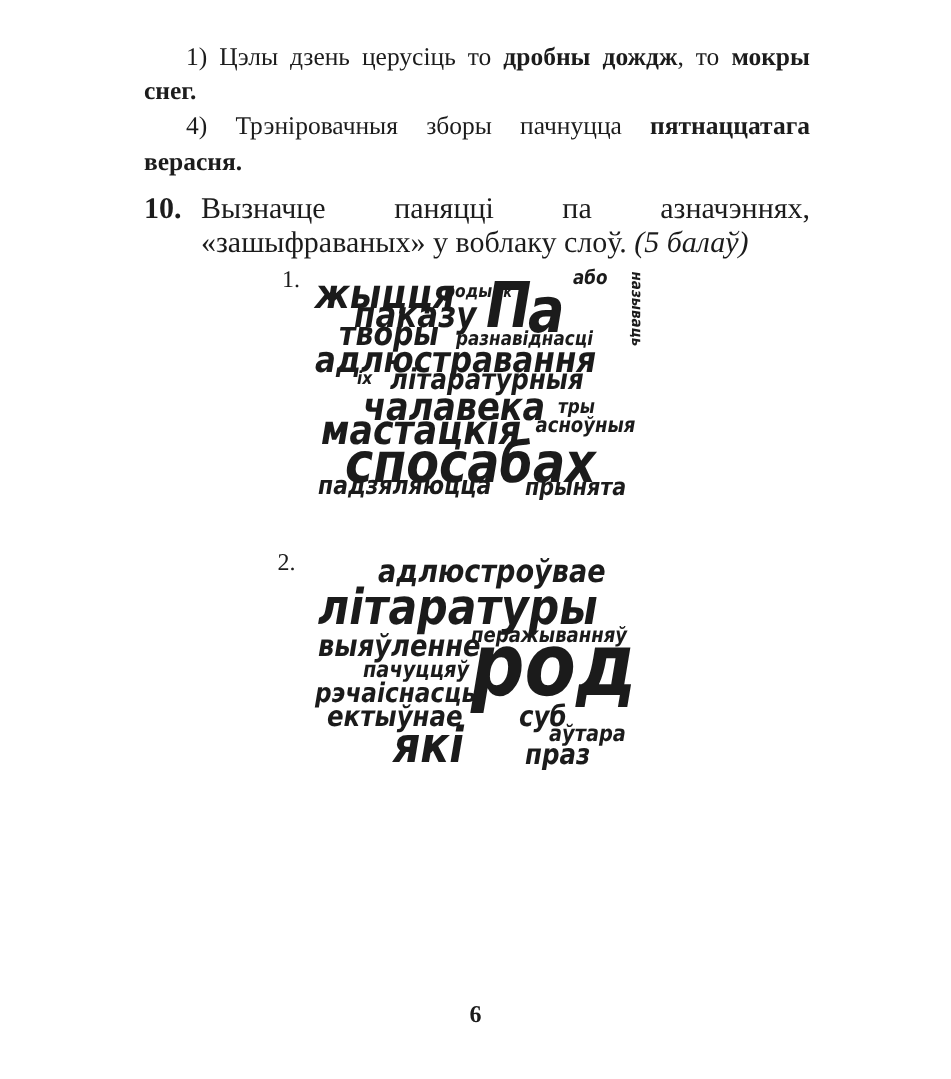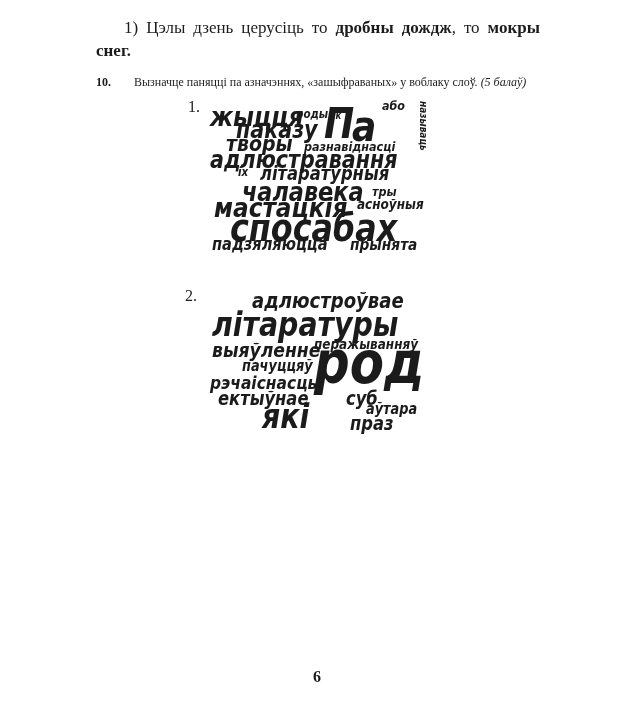--- a/index.html
+++ b/index.html
@@ -1,39 +1,39 @@
 <!DOCTYPE html>
 <html><head>
 <meta charset="utf-8">
 <style>
   html,body{margin:0;padding:0;background:#ffffff;}
   .page{
     position:relative;
     width:634px;height:719px;
     background:#ffffff;
     box-sizing:border-box;
-    padding:16px 94px 0 96px;
+    padding:26px 94px 0 96px;
     font-family:"Liberation Serif",serif;
     color:#1c1c1c;
     overflow:hidden;
   }
   .sent{
     margin:0;
     font-size:17px;
     line-height:23.2px;
     text-align:justify;
     text-indent:28px;
   }
   .b{font-weight:bold;}
   .i{font-style:italic;}
   .task{
     position:relative;
     margin-top:9px;
     padding-left:38px;
-    font-size:12px;
+    font-size:20px;
     line-height:23px;
     text-align:justify;
   }
   .task-num{
     position:absolute;left:0;top:0;
     font-weight:bold;
   }
   .cloud-section{position:relative;}
   .cloud-section.c1{margin-top:0;height:175px;}
   .cloud-section.c2{margin-top:15px;height:160px;}
@@ -71,20 +71,21 @@
     font-weight:bold;
   }
 </style>
 </head>
 <body>
 
 <div class="page">
 
   <div>
       <p class="sent"><span>1) </span><span>Цэлы дзень церусіць то </span><span class="b">дробны дождж</span><span>, то </span><span class="b">мо­кры снег.</span></p>
+      <p class="sent"><span>4) </span><span>Трэніровачныя зборы пачнуцца </span><span class="b">пятнаццатага верасня.</span></p>
     </div>
 
   <div class="task">
     <span class="task-num">10.</span>
     <span><span>Вызначце паняцці па азначэннях, «зашыфраваных» у во­блаку слоў. </span><span class="i">(5 балаў)</span></span>
   </div>
 
   <div class="cloud-section c1">
     <span class="cloud-label" style="left:92px;top:4px;">1.</span>
     <div class="cloud-box">

